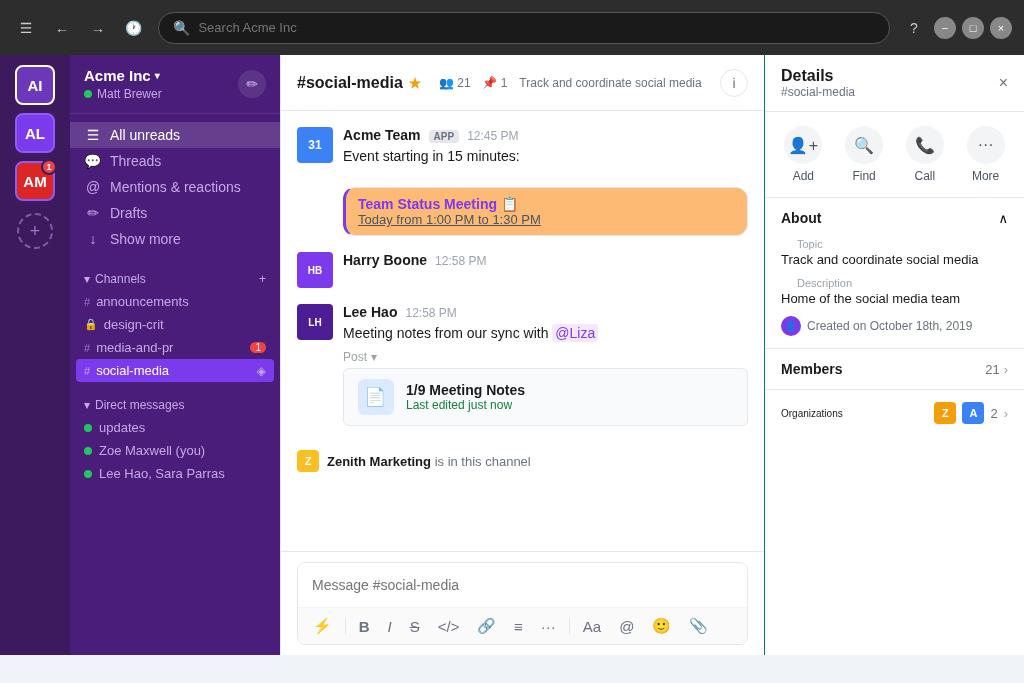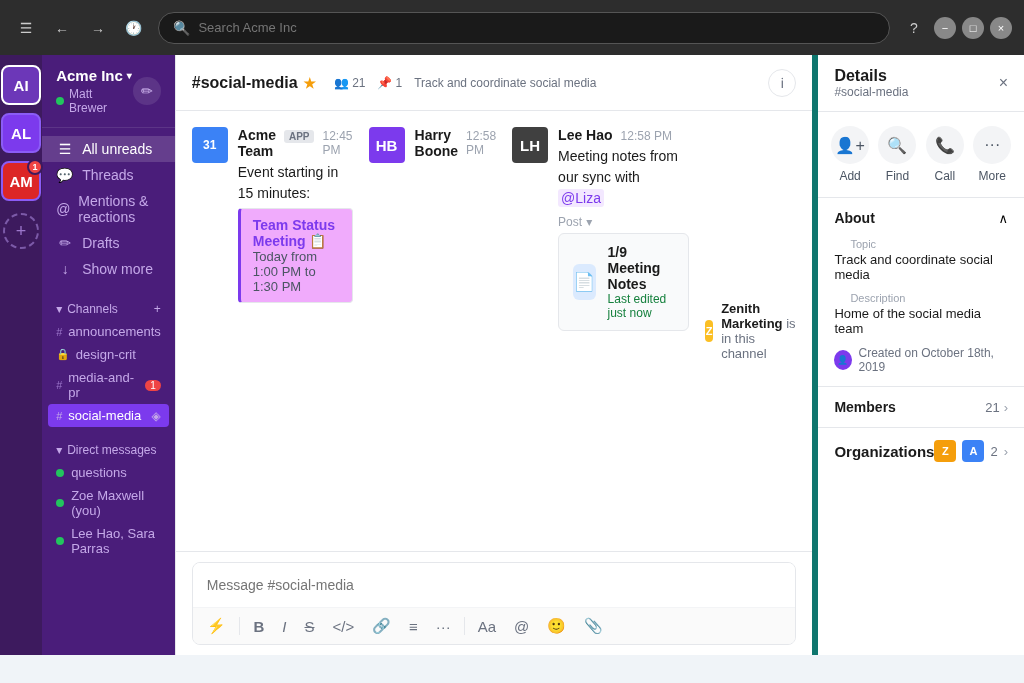--- a/index.html
+++ b/index.html
@@ -58,38 +58,38 @@
 
     
     .chat-main { flex: 1; display: flex; flex-direction: column; background: #fff; border-left: 1px solid #e5e7eb; }
     .chat-header { height: 56px; border-bottom: 1px solid #e5e7eb; display: flex; align-items: center; padding: 0 16px; gap: 10px; }
     .channel-title { font-size: 16px; font-weight: 700; color: #1a1a1a; display: flex; align-items: center; gap: 6px; }
     .star-icon { color: #f59e0b; font-size: 14px; }
     .channel-meta { display: flex; align-items: center; gap: 12px; color: #6b7280; font-size: 12px; margin-left: 8px; }
     .meta-item { display: flex; align-items: center; gap: 3px; }
     .header-info-btn { margin-left: auto; width: 28px; height: 28px; border-radius: 50%; border: 1px solid #e5e7eb; display: flex; align-items: center; justify-content: center; cursor: pointer; color: #6b7280; font-size: 14px; }
 
-    .messages-area { flex: 1; overflow-y: auto; padding: 16px; display: flex; gap: 16px; }
+    .messages-area { flex: 1; overflow-y: auto; padding: 16px; display: flex; flex-direction: column; gap: 16px; }
 
     .message { display: flex; gap: 10px; }
-    .msg-avatar { width: 36px; height: 36px; border-radius: 4px; flex-shrink: 0; display: flex; align-items: center; justify-content: center; font-weight: 700; font-size: 15px; color: #fff; }
+    .msg-avatar { width: 36px; height: 36px; border-radius: 4px; flex-shrink: 0; display: flex; align-items: center; justify-content: center; font-weight: 700; font-size: 10px; color: #fff; }
     .msg-avatar.acme { background: #3b82f6; font-size: 11px; }
     .msg-avatar.harry { background: #7c3aed; overflow: hidden; }
     .msg-avatar.lee { background: #059669; overflow: hidden; }
     .msg-content { flex: 1; }
     .msg-header { display: flex; align-items: baseline; gap: 8px; margin-bottom: 3px; }
     .msg-author { font-weight: 700; color: #1a1a1a; font-size: 14px; }
     .msg-app-badge { background: #e5e7eb; color: #6b7280; font-size: 10px; padding: 1px 5px; border-radius: 3px; font-weight: 600; }
     .msg-time { color: #9ca3af; font-size: 12px; }
     .msg-text { color: #1a1a1a; line-height: 1.5; font-size: 14px; }
     .msg-mention { color: #7c3aed; background: #f3e8ff; padding: 1px 3px; border-radius: 3px; }
 
-    .event-card { background: #f0abfc; border: 1px solid #e5e7eb; border-left: 3px solid #7c3aed; border-radius: 4px; padding: 8px 12px; margin-top: 4px; font-size: 13px; }
+    .event-card { background: #fdba74; border: 1px solid #e5e7eb; border-left: 3px solid #7c3aed; border-radius: 12px; padding: 8px 12px; margin-top: 20px; font-size: 13px; }
     .event-title { color: #7c3aed; font-weight: 600; font-size: 14px; }
-    .event-time { color: #4b5563; }
+    .event-time { color: #4b5563; text-decoration: underline; }
 
     .post-label { color: #9ca3af; font-size: 12px; display: flex; align-items: center; gap: 4px; cursor: pointer; margin-top: 6px; }
     .meeting-card { background: #f9fafb; border: 1px solid #e5e7eb; border-radius: 6px; padding: 10px 14px; display: flex; align-items: center; gap: 12px; margin-top: 4px; }
     .meeting-card-icon { width: 36px; height: 36px; background: #dbeafe; border-radius: 6px; display: flex; align-items: center; justify-content: center; color: #3b82f6; font-size: 18px; }
     .meeting-card-title { font-weight: 600; color: #1a1a1a; font-size: 14px; }
     .meeting-card-sub { color: #15803d; font-size: 12px; }
 
     .zenith-notice { display: flex; align-items: center; gap: 8px; padding: 8px 0; color: #6b7280; font-size: 13px; }
     .zenith-avatar { width: 22px; height: 22px; border-radius: 4px; background: #fbbf24; display: flex; align-items: center; justify-content: center; color: #fff; font-weight: 700; font-size: 11px; }
     .zenith-text { color: #6b7280; }
@@ -97,21 +97,21 @@
 
     
     .message-input-area { border-top: 1px solid #e5e7eb; padding: 10px 16px; }
     .message-input-box { border: 1px solid #e5e7eb; border-radius: 8px; overflow: hidden; }
     .message-input { width: 100%; padding: 12px 14px; border: none; outline: none; font-size: 14px; color: #9ca3af; resize: none; height: 44px; font-family: inherit; }
     .message-toolbar { display: flex; align-items: center; gap: 8px; padding: 6px 10px; border-top: 1px solid #f3f4f6; background: #fafafa; }
     .toolbar-btn { background: none; border: none; cursor: pointer; color: #6b7280; font-size: 15px; padding: 3px 5px; border-radius: 4px; }
     .toolbar-divider { width: 1px; height: 18px; background: #e5e7eb; }
 
     
-    .details-panel { width: 260px; background: #fff; border-left: 6px solid #0f766e; display: flex; flex-direction: column; }
+    .details-panel { width: 260px; background: #fff; border-left: 1px solid #0f766e; display: flex; flex-direction: column; }
     .details-header { padding: 12px 16px; border-bottom: 1px solid #e5e7eb; display: flex; align-items: center; justify-content: space-between; }
     .details-title { font-weight: 700; font-size: 16px; color: #1a1a1a; }
     .details-channel { font-size: 12px; color: #6b7280; }
     .close-btn { background: none; border: none; cursor: pointer; color: #6b7280; font-size: 16px; }
     .details-actions { display: flex; justify-content: space-around; padding: 14px 8px; border-bottom: 1px solid #e5e7eb; }
     .action-item { display: flex; flex-direction: column; align-items: center; gap: 5px; cursor: pointer; color: #4b5563; }
     .action-icon { width: 38px; height: 38px; border-radius: 50%; background: #f3f4f6; display: flex; align-items: center; justify-content: center; font-size: 16px; }
     .action-label { font-size: 12px; color: #4b5563; text-align: center; }
 
     .details-section { border-bottom: 1px solid #e5e7eb; }
@@ -123,21 +123,21 @@
     .detail-value { font-size: 13px; color: #1a1a1a; }
     .detail-creator { display: flex; align-items: center; gap: 6px; font-size: 12px; color: #6b7280; margin-top: 8px; }
     .creator-avatar { width: 20px; height: 20px; border-radius: 50%; background: #7c3aed; display: flex; align-items: center; justify-content: center; color: #fff; font-size: 9px; }
 
     .members-row { display: flex; align-items: center; justify-content: space-between; padding: 12px 16px; cursor: pointer; border-bottom: 1px solid #e5e7eb; }
     .members-label { font-weight: 700; font-size: 14px; color: #1a1a1a; }
     .members-count { display: flex; align-items: center; gap: 4px; color: #6b7280; font-size: 13px; }
     .members-chevron { color: #9ca3af; }
 
     .orgs-row { display: flex; align-items: center; justify-content: space-between; padding: 12px 16px; cursor: pointer; }
-    .orgs-label { font-weight: 700; font-size: 15px; color: #1a1a1a; }
+    .orgs-label { font-weight: 400; font-size: 10px; color: #1a1a1a; }
     .orgs-right { display: flex; align-items: center; gap: 6px; }
     .org-avatar { width: 22px; height: 22px; border-radius: 4px; display: flex; align-items: center; justify-content: center; font-weight: 700; font-size: 11px; color: #fff; }
     .org-count { color: #6b7280; font-size: 13px; }
   </style>
 </head>
 <body>
 
 <div class="browser-chrome">
   <div class="browser-controls">
     <button class="browser-btn">☰</button>
@@ -241,21 +241,21 @@
 
     <div class="dm-section">
       <div class="section-header">
         <span style="display:flex;align-items:center;gap:5px;">
           <span>▾</span>
           <span>Direct messages</span>
         </span>
       </div>
       <div class="dm-item">
         <span class="dm-dot"></span>
-        <span>questions</span>
+        <span>updates</span>
       </div>
       <div class="dm-item">
         <span class="dm-dot"></span>
         <span>Zoe Maxwell (you)</span>
       </div>
       <div class="dm-item">
         <span class="dm-dot"></span>
         <span>Lee Hao, Sara Parras</span>
       </div>
     </div>
@@ -305,21 +305,21 @@
         </div>
         <div class="msg-content">
           <div class="msg-header">
             <span class="msg-author">Harry Boone</span>
             <span class="msg-time">12:58 PM</span>
           </div>
         </div>
       </div>
 
       <div class="message">
-        <div class="msg-avatar lee" style="background:#404040;">
+        <div class="msg-avatar lee" style="background:#4c1d95;">
           <span>LH</span>
         </div>
         <div class="msg-content">
           <div class="msg-header">
             <span class="msg-author">Lee Hao</span>
             <span class="msg-time">12:58 PM</span>
           </div>
           <div class="msg-text">
             Meeting notes from our sync with <span class="msg-mention">@Liza</span>
           </div>

